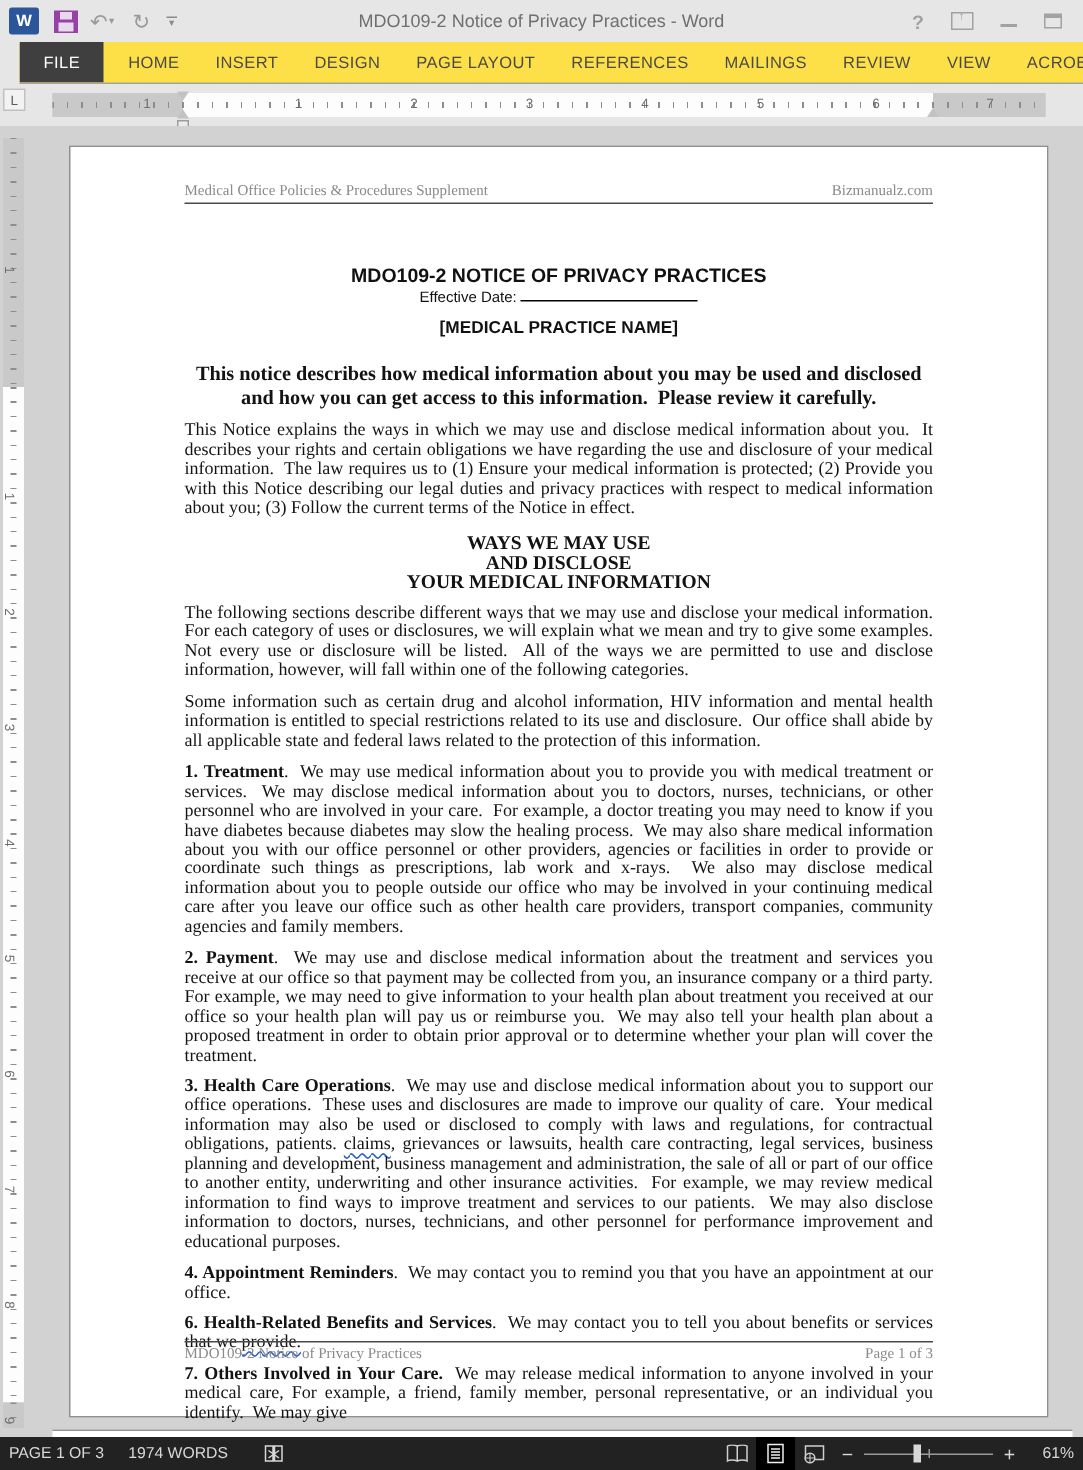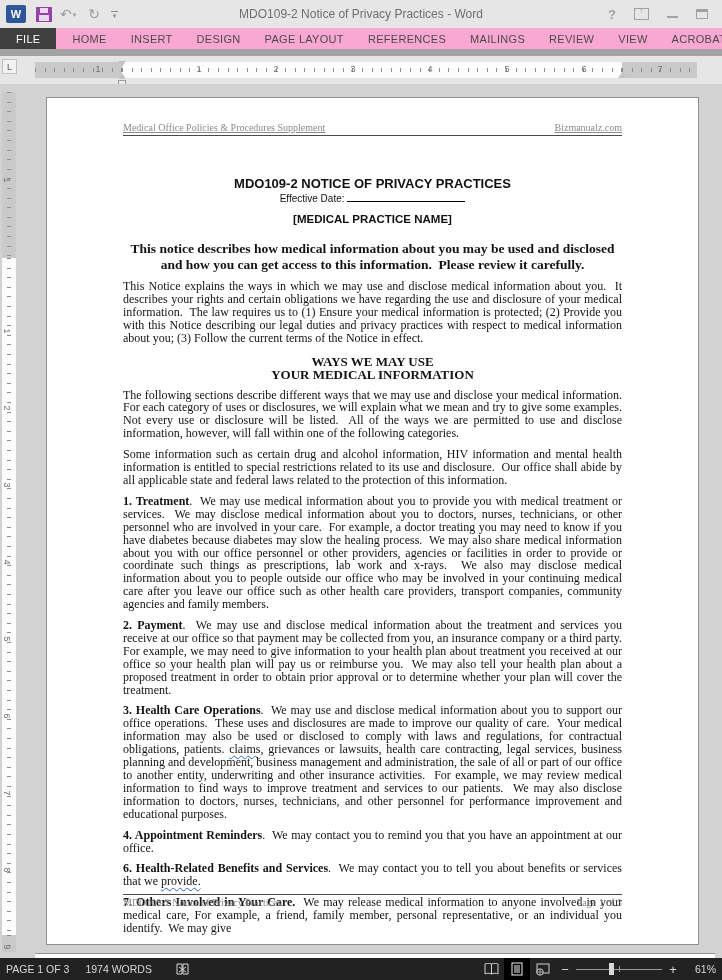--- a/index.html
+++ b/index.html
@@ -20,21 +20,21 @@
   .qat-more .bar { width:7px; border-top:1px solid #8a8a8a; margin-bottom:2px; }
   .wtitle { position:absolute; left:0; right:0; text-align:center; color:#6f6f6f; font-size:12px; }
   .wincontrols { margin-left:auto; display:flex; align-items:center; gap:18px; padding-right:14px; z-index:2; color:#a2a2a2; }
   .wincontrols .help { font-size:13px; font-weight:bold; }
   .dispopt { width:15px; height:12px; border:1px solid #a2a2a2; position:relative; }
   .dispopt::after { content:"↑"; position:absolute; top:-3px; left:4px; font-size:8px; color:#a2a2a2; }
   .minbtn { width:11px; border-top:2px solid #a2a2a2; margin-top:6px; }
   .maxbtn { width:12px; height:10px; border:1px solid #a2a2a2; border-top:3px solid #a2a2a2; }
 
   
-  .tabrow { height:28px; background:#f9a8d4; display:flex; align-items:stretch; overflow:hidden; border-bottom:7px solid #a3a3a3; }
+  .tabrow { height:28px; background:#fde047; display:flex; align-items:stretch; overflow:hidden; border-bottom:1px solid #a3a3a3;margin-left:13px; }
   .rtab { font-size:11px; color:#4a4a4a; display:flex; align-items:center; padding:0 12px; white-space:nowrap; letter-spacing:.3px; }
   .rtab.file { background:#3f3f3f; color:#fff; padding:0 16px; margin-right:4px; }
 
   
   .rulerrow { height:28px; background:#e6e6e6; position:relative; }
   .tabsel { position:absolute; left:2px; top:3px; width:15px; height:15px; background:#f2f2f2; border:1px solid #c0c0c0;
             color:#5a5a5a; font-size:9px; display:flex; align-items:center; justify-content:center; }
   .hruler { position:absolute; left:35px; top:6px; width:662px; height:16px; background:#c9c9c9; }
   .hruler .seg { position:absolute; top:0; height:16px;
       background-image:repeating-linear-gradient(to right,#8d8d8d 0 1px,transparent 1px 9.6px);
@@ -55,21 +55,21 @@
       background-size:4px 100%; background-repeat:no-repeat; background-position:center 0; }
   .vseg.margin { background-color:#c9c9c9; }
   .vseg.text { background-color:#fdfdfd; }
   .vnum { position:absolute; left:2px; font-size:9px; color:#6e6e6e; transform:rotate(90deg); }
 
   .page { position:absolute; left:46px; top:13px; width:653px; height:848px; background:#fff; border:1px solid #8f8f8f; }
   .page2sliver { position:absolute; left:35px; top:869px; width:680px; height:6px; background:#fff; border-top:1px solid #8f8f8f; }
 
   .pagein { position:absolute; left:76px; right:76px; top:0; }
   .phead { display:flex; justify-content:space-between; margin-top:24px; padding-bottom:2px; border-bottom:1px solid #4a4a4a;
-           font-family:"Liberation Serif", serif; font-size:10px; color:#8a8a8a;text-decoration:underline; }
+           font-family:"Liberation Serif", serif; font-size:10px; color:#8a8a8a; }
   .doctitle { text-align:center; margin-top:40px; font-size:13px; font-weight:bold; color:#111; }
   .effdate { text-align:center; font-size:10px; color:#111; margin-top:2px; }
   .effline { display:inline-block; width:118px; border-bottom:1px solid #000; height:7px; }
   .practice { text-align:center; font-size:11.5px; font-weight:bold; margin-top:9px; color:#111; }
 
   .serif { font-family:"Liberation Serif", serif; color:#131313; }
   .noticebold { font-size:13.5px; font-weight:bold; line-height:15.5px; text-align:center; margin-top:16px; white-space:pre-wrap; }
   .bodyp { font-size:12px; line-height:12.9px; text-align:justify; margin-top:8px; white-space:pre-wrap; }
   .centerhead { text-align:center; font-weight:bold; font-size:13px; line-height:13px; margin-top:10px; }
   .centerhead div { white-space:pre; }
@@ -197,20 +197,21 @@
         <span class="effline"></span>
       </div>
       <div class="practice">[MEDICAL PRACTICE NAME]</div>
 
       <div class="serif noticebold">This notice describes how medical information about you may be used and disclosed and how you can get access to this information.  Please review it carefully.</div>
 
       <p class="serif bodyp">This Notice explains the ways in which we may use and disclose medical information about you.  It describes your rights and certain obligations we have regarding the use and disclosure of your medical information.  The law requires us to (1) Ensure your medical information is protected; (2) Provide you with this Notice describing our legal duties and privacy practices with respect to medical information about you; (3) Follow the current terms of the Notice in effect.</p>
 
       <div class="serif centerhead">
         <div>WAYS WE MAY USE</div>
+        <div>AND DISCLOSE</div>
         <div>YOUR MEDICAL INFORMATION</div>
       </div>
 
       <p class="serif bodyp">The following sections describe different ways that we may use and disclose your medical information.  For each category of uses or disclosures, we will explain what we mean and try to give some examples.  Not every use or disclosure will be listed.  All of the ways we are permitted to use and disclose information, however, will fall within one of the following categories.</p>
       <p class="serif bodyp">Some information such as certain drug and alcohol information, HIV information and mental health information is entitled to special restrictions related to its use and disclosure.  Our office shall abide by all applicable state and federal laws related to the protection of this information.</p>
 
       <p class="serif bodyp"><b>1. Treatment</b><span>.  We may use medical information about you to provide you with medical treatment or services.  We may disclose medical information about you to doctors, nurses, technicians, or other personnel who are involved in your care.  For example, a doctor treating you may need to know if you have diabetes because diabetes may slow the healing process.  We may also share medical information about you with our office personnel or other providers, agencies or facilities in order to provide or coordinate such things as prescriptions, lab work and x-rays.  We also may disclose medical information about you to people outside our office who may be involved in your continuing medical care after you leave our office such as other health care providers, transport companies, community agencies and family members.</span></p>
 
       <p class="serif bodyp"><b>2. Payment</b><span>.  We may use and disclose medical information about the treatment and services you receive at our office so that payment may be collected from you, an insurance company or a third party.  For example, we may need to give information to your health plan about treatment you received at our office so your health plan will pay us or reimburse you.  We may also tell your health plan about a proposed treatment in order to obtain prior approval or to determine whether your plan will cover the treatment.</span></p>
 

